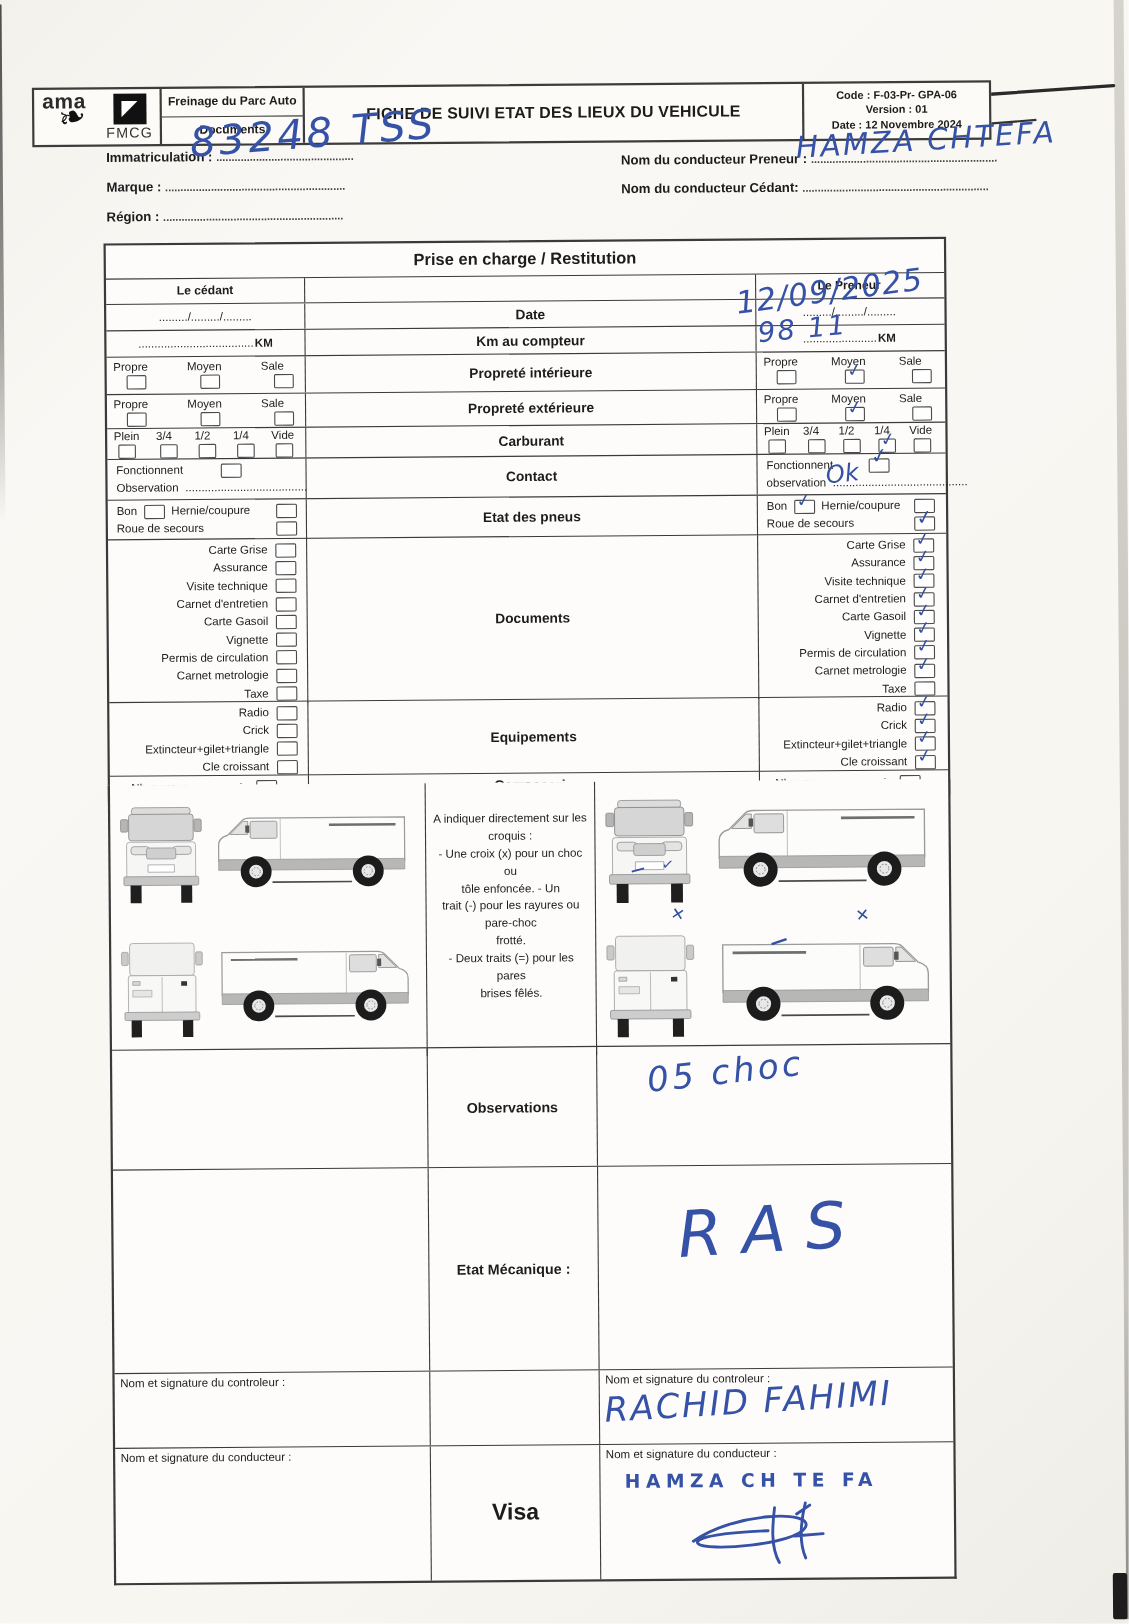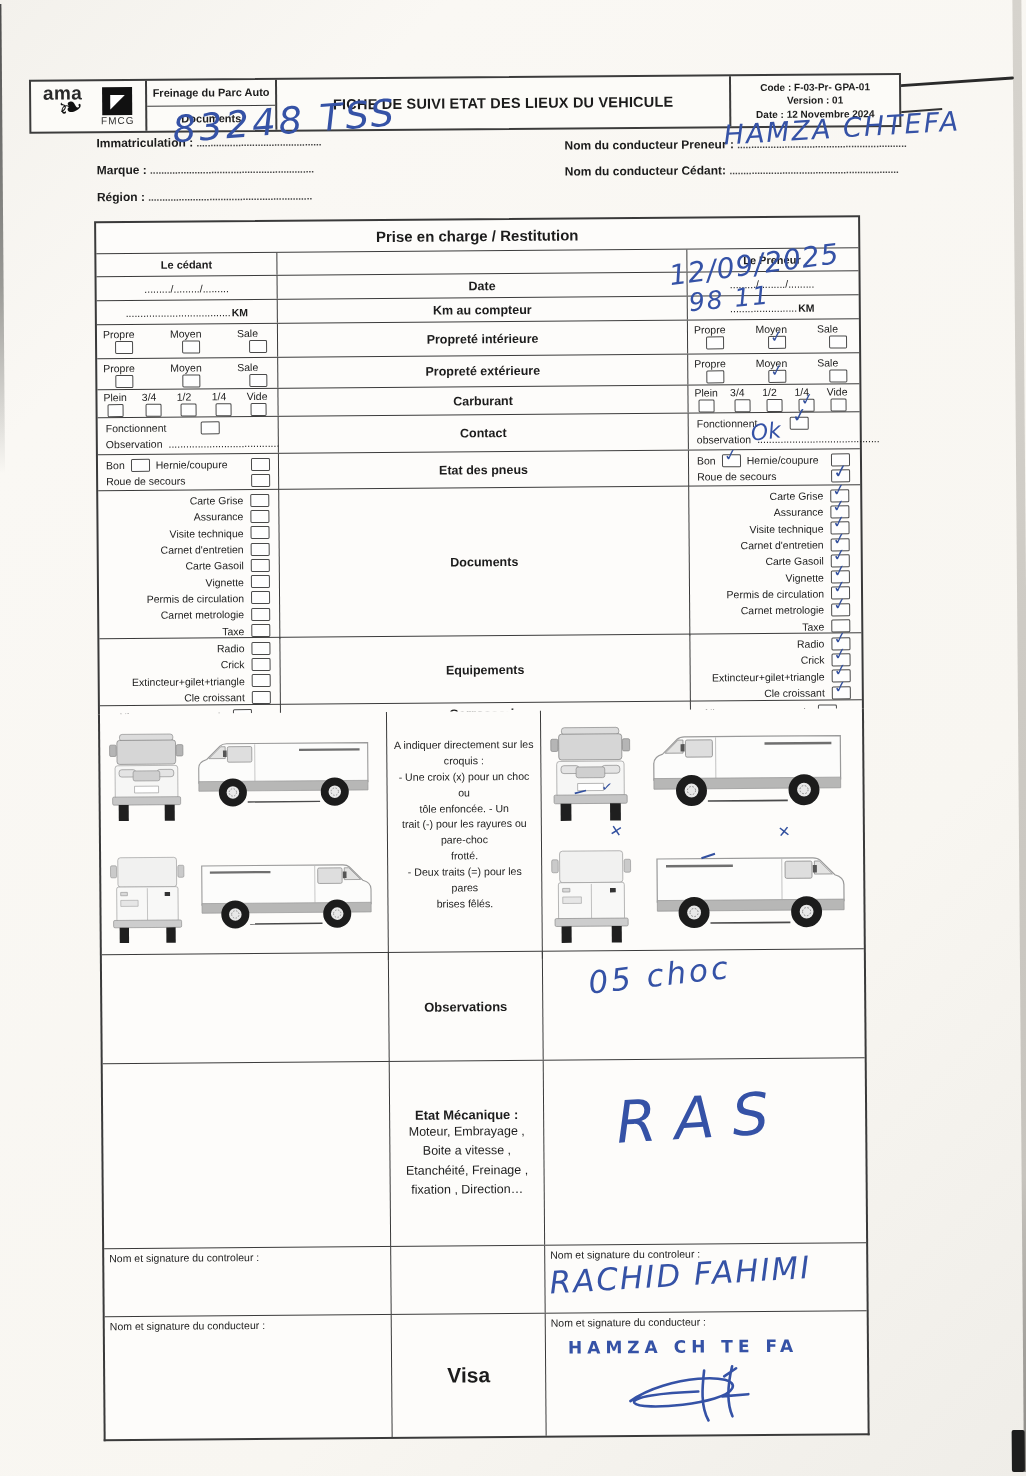--- a/index.html
+++ b/index.html
@@ -17,21 +17,21 @@
   .pen-line-tr2{left:900px;top:113px;width:46px;height:2px;background:#333;transform:rotate(-4deg)}
   
   .hdr{left:33px;top:76px;width:868px;height:50px;display:flex;border:2px solid #3c3c3c;background:#fcfbf8}
   .hdr .cell{border-left:2px solid #3c3c3c;display:flex;flex-direction:column;justify-content:center}
   .logo-cell{width:106px;border-left:none!important;flex-direction:row!important;align-items:center;padding:2px 4px;gap:3px}
   .ama-wrap{position:relative;width:56px;height:44px}
   .ama-txt{position:absolute;left:1px;top:-2px;font-weight:bold;font-size:19px;letter-spacing:.5px;color:#2a2a2a}
   .leaf{position:absolute;left:16px;top:8px;font-size:30px;line-height:30px;color:#111;transform:rotate(-14deg)}
   .fm-wrap{display:flex;flex-direction:column;align-items:center}
   .fm-sq{width:30px;height:28px;background:#111;color:#fff;font-size:19px;display:flex;align-items:center;justify-content:center;line-height:1}
-  .fm-txt{font-size:10px;letter-spacing:1px;color:#333;margin-top:0px}
+  .fm-txt{font-size:13px;letter-spacing:1px;color:#333;margin-top:0px}
   .dept-cell{width:128px;padding:0}
   .dept-cell .half{height:50%;display:flex;align-items:center;justify-content:center;font-size:11px;font-weight:bold}
   .dept-cell .half + .half{border-top:1.6px solid #3c3c3c}
   .title-cell{flex:1;align-items:center;text-align:center;font-weight:bold;font-size:14.5px;letter-spacing:.2px}
   .code-cell{width:168px;font-size:10px;font-weight:bold;text-align:center;line-height:1.35;padding:2px 0}
   
   .fline{font-size:12px;font-weight:bold;white-space:nowrap}
   .fline .dots{font-weight:bold;letter-spacing:0px;color:#444;font-size:10px}
   
   .hand{font-family:"DejaVu Sans",sans-serif;font-style:italic;color:#3552a6;white-space:nowrap;pointer-events:none}
@@ -136,21 +136,21 @@
         <span class="fm-sq">◤</span>
         <span class="fm-txt">FMCG</span>
       </span>
     </div>
     <div class="cell dept-cell">
       <div class="half">Freinage du Parc Auto</div>
       <div class="half">Documents</div>
     </div>
     <div class="cell title-cell">FICHE DE SUIVI ETAT DES LIEUX DU VEHICULE</div>
     <div class="cell code-cell">
-      <span>Code : F-03-Pr- GPA-01</span>
+      <span>Code : F-03-Pr- GPA-06</span>
       <span>Version : 01</span>
       <span>Date : 12 Novembre 2024</span>
     </div>
   </div>
 
   <div class="abs fline" style="left:100px;top:133px">
     <span>Immatriculation :</span>
     <span class="dots">.............................................</span>
   </div>
   <div class="abs hand" style="left:176px;top:98px;font-size:37px;transform:rotate(-4deg);letter-spacing:3px">83248 TSS</div>
@@ -680,24 +680,20 @@
       <div class="cell2 lblc" style="font-size:13px">Observations</div>
       <div class="cell3" style="position:relative">
         <span class="hand" style="position:absolute;left:45px;top:6px;font-size:31px;transform:rotate(-6deg);letter-spacing:3px">05 choc</span>
       </div>
     </div>
 
     <div class="row t2c" style="height:184px">
       <div></div>
       <div class="cell2" style="display:flex;flex-direction:column;align-items:center;justify-content:center;text-align:center">
         <b style="font-size:13px">Etat Mécanique  :</b>
-        <span style="font-size:12.5px;white-space:pre-line;line-height:1.55">Moteur, Embrayage ,
-Boite a vitesse ,
-Etanchéité, Freinage ,
-fixation , Direction…</span>
       </div>
       <div class="cell3" style="position:relative">
         <span class="hand" style="position:absolute;left:72px;top:24px;font-size:58px;letter-spacing:18px;transform:rotate(-3deg)">RAS</span>
       </div>
     </div>
 
     <div class="row t2c" style="height:67px">
       <div class="siglbl"><span>Nom et signature du controleur :</span></div>
       <div class="cell2"></div>
       <div class="cell3 siglbl" style="position:relative">

